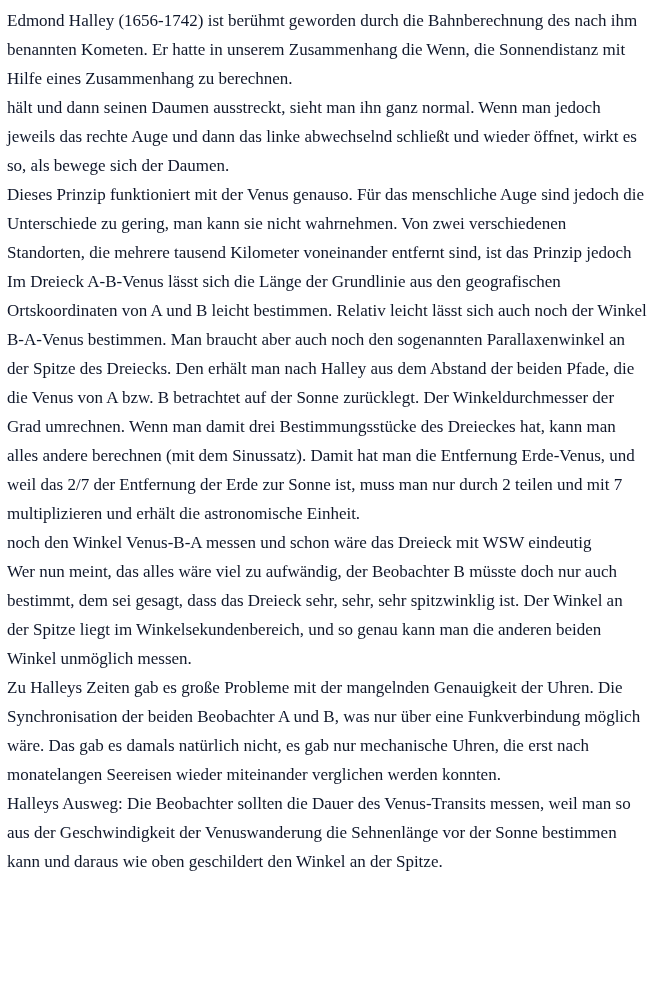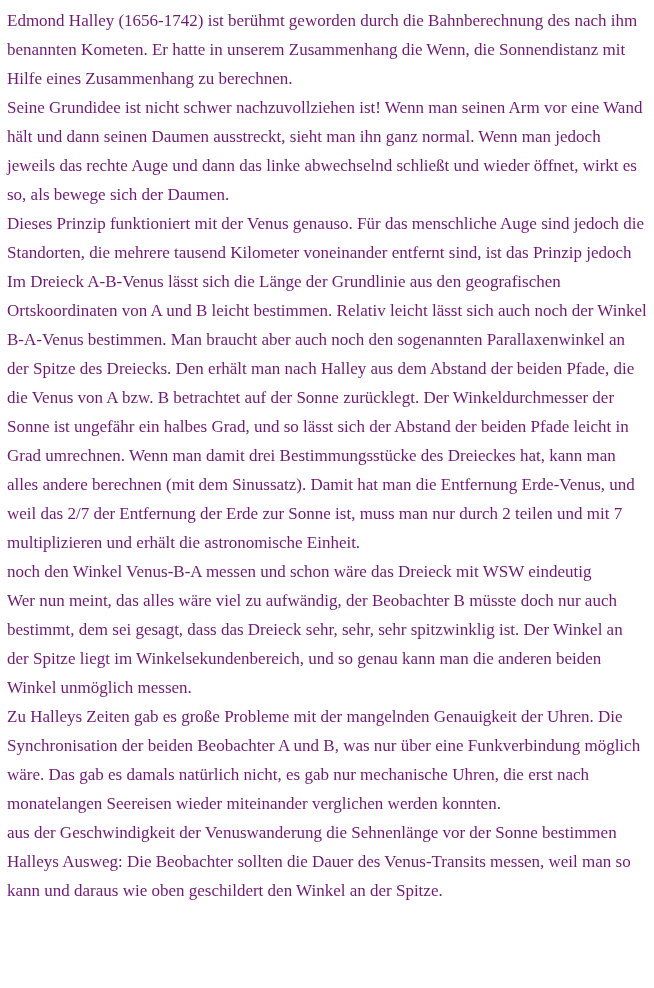--- a/index.html
+++ b/index.html
@@ -10,21 +10,21 @@
   .page {
     width: 654px;
     height: 988px;
     background: #ffffff;
     box-sizing: border-box;
     padding: 6px 4px 0 7px;
     overflow: hidden;
     font-family: "Liberation Serif", "DejaVu Serif", serif;
     font-size: 17px;
     line-height: 29px;
-    color: #701a75;
+    color: #0f172a;
     -webkit-font-smoothing: antialiased;
   }
   .paragraph {
     margin: 0;
     padding: 0;
   }
   .text-line {
     white-space: nowrap;
     height: 29px;
     overflow: visible;
@@ -35,38 +35,37 @@
 
 <div class="page">
 
   <div class="paragraph">
     <div class="text-line">Edmond Halley (1656-1742) ist berühmt geworden durch die Bahnberechnung des nach ihm</div>
     <div class="text-line">benannten Kometen. Er hatte in unserem Zusammenhang die Wenn, die Sonnendistanz mit</div>
     <div class="text-line">Hilfe eines Zusammenhang zu berechnen.</div>
   </div>
 
   <div class="paragraph">
-    <div class="text-line">Seine Grundidee ist nicht schwer nachzuvollziehen ist! Wenn man seinen Arm vor eine Wand</div>
     <div class="text-line">hält und dann seinen Daumen ausstreckt, sieht man ihn ganz normal. Wenn man jedoch</div>
     <div class="text-line">jeweils das rechte Auge und dann das linke abwechselnd schließt und wieder öffnet, wirkt es</div>
     <div class="text-line">so, als bewege sich der Daumen.</div>
   </div>
 
   <div class="paragraph">
     <div class="text-line">Dieses Prinzip funktioniert mit der Venus genauso. Für das menschliche Auge sind jedoch die</div>
+    <div class="text-line">Unterschiede zu gering, man kann sie nicht wahrnehmen. Von zwei verschiedenen</div>
     <div class="text-line">Standorten, die mehrere tausend Kilometer voneinander entfernt sind, ist das Prinzip jedoch</div>
   </div>
 
   <div class="paragraph">
     <div class="text-line">Im Dreieck A-B-Venus lässt sich die Länge der Grundlinie aus den geografischen</div>
     <div class="text-line">Ortskoordinaten von A und B leicht bestimmen. Relativ leicht lässt sich auch noch der Winkel</div>
     <div class="text-line">B-A-Venus bestimmen. Man braucht aber auch noch den sogenannten Parallaxenwinkel an</div>
     <div class="text-line">der Spitze des Dreiecks. Den erhält man nach Halley aus dem Abstand der beiden Pfade, die</div>
     <div class="text-line">die Venus von A bzw. B betrachtet auf der Sonne zurücklegt. Der Winkeldurchmesser der</div>
-    <div class="text-line">Sonne ist ungefähr ein halbes Grad, und so lässt sich der Abstand der beiden Pfade leicht in</div>
     <div class="text-line">Grad umrechnen. Wenn man damit drei Bestimmungsstücke des Dreieckes hat, kann man</div>
     <div class="text-line">alles andere berechnen (mit dem Sinussatz). Damit hat man die Entfernung Erde-Venus, und</div>
     <div class="text-line">weil das 2/7 der Entfernung der Erde zur Sonne ist, muss man nur durch 2 teilen und mit 7</div>
     <div class="text-line">multiplizieren und erhält die astronomische Einheit.</div>
   </div>
 
   <div class="paragraph">
     <div class="text-line">noch den Winkel Venus-B-A messen und schon wäre das Dreieck mit WSW eindeutig</div>
     <div class="text-line">Wer nun meint, das alles wäre viel zu aufwändig, der Beobachter B müsste doch nur auch</div>
     <div class="text-line">bestimmt, dem sei gesagt, dass das Dreieck sehr, sehr, sehr spitzwinklig ist. Der Winkel an</div>
@@ -75,18 +74,18 @@
   </div>
 
   <div class="paragraph">
     <div class="text-line">Zu Halleys Zeiten gab es große Probleme mit der mangelnden Genauigkeit der Uhren. Die</div>
     <div class="text-line">Synchronisation der beiden Beobachter A und B, was nur über eine Funkverbindung möglich</div>
     <div class="text-line">wäre. Das gab es damals natürlich nicht, es gab nur mechanische Uhren, die erst nach</div>
     <div class="text-line">monatelangen Seereisen wieder miteinander verglichen werden konnten.</div>
   </div>
 
   <div class="paragraph">
+    <div class="text-line">Halleys Ausweg: Die Beobachter sollten die Dauer des Venus-Transits messen, weil man so</div>
     <div class="text-line">aus der Geschwindigkeit der Venuswanderung die Sehnenlänge vor der Sonne bestimmen</div>
-    <div class="text-line">Halleys Ausweg: Die Beobachter sollten die Dauer des Venus-Transits messen, weil man so</div>
     <div class="text-line">kann und daraus wie oben geschildert den Winkel an der Spitze.</div>
   </div>
 
 </div>
 
 </body></html>

